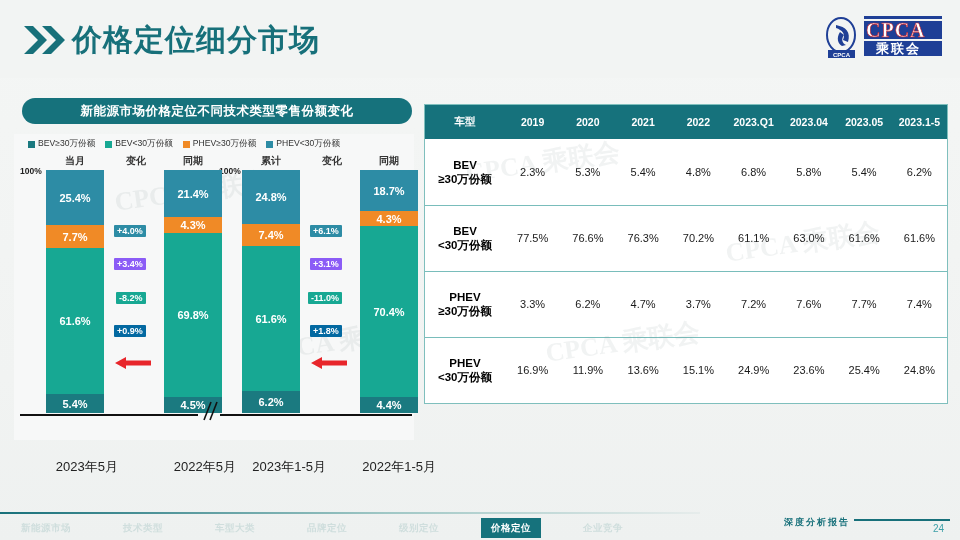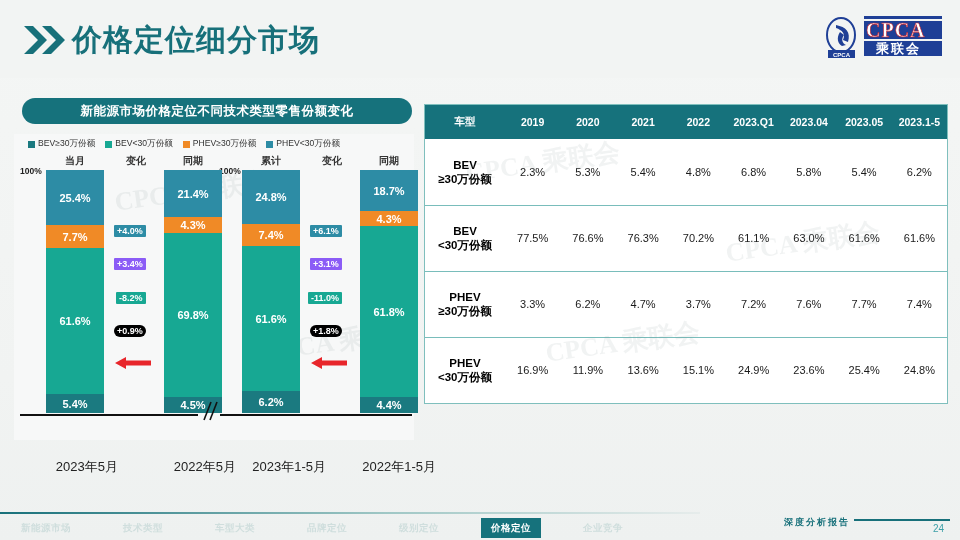--- a/index.html
+++ b/index.html
@@ -94,21 +94,21 @@
   .seg.s-phevlt { background: #2d8ca5; }
   .seg.s-bevge  { background: #1b7a80; }
 
   .chg {
     position: absolute; padding: 1px 3px; border-radius: 1px;
     font-size: 9px; font-weight: bold; color: #fff; white-space: nowrap;
   }
   .chg.c-phevlt { background: #2d8ca5; }
   .chg.c-phevge { background: #8b5cf6; }
   .chg.c-bevlt  { background: #17a893; }
-  .chg.c-bevge  { background: #000000; border-radius: 6px; }
+  .chg.c-bevge  { background: #0369a1; }
 
   .arrow-red { position: absolute; }
 
   #baseline-l, #baseline-r {
     position: absolute; height: 2px; background: #111;
   }
   #axis-break { position: absolute; }
 
   .xlabel {
     position: absolute; font-size: 13px; color: #222; text-align: right; margin-top: 36px;
@@ -285,21 +285,21 @@
       <div class="chg c-bevge" style="left:296px; top:191px;">+1.8%</div>
       <div class="arrow-red" style="left:297px; top:222px;">
         <svg width="36" height="14" viewBox="0 0 36 14" aria-hidden="true">
           <polygon points="0,7 11,1 11,4.6 36,4.6 36,9.4 11,9.4 11,13" fill="#e8262b"></polygon>
         </svg>
       </div>
 
       <div class="bar" style="left:346px; top:36px;">
         <div class="seg s-phevlt" style="height:41px;">18.7%</div>
         <div class="seg s-phevge" style="height:15px;">4.3%</div>
-        <div class="seg s-bevlt" style="height:171px;">61.8%</div>
+        <div class="seg s-bevlt" style="height:171px;">70.4%</div>
         <div class="seg s-bevge" style="height:16px;">4.4%</div>
       </div>
 
       <div id="baseline-l" style="left:6px; top:280px; width:178px;"></div>
       <div id="axis-break" style="left:184px; top:266px;">
         <svg width="22" height="22" viewBox="0 0 22 22" aria-hidden="true">
           <line x1="6" y1="20" x2="13" y2="2" stroke="#111" stroke-width="1.6"></line>
           <line x1="12" y1="20" x2="19" y2="2" stroke="#111" stroke-width="1.6"></line>
         </svg>
       </div>

